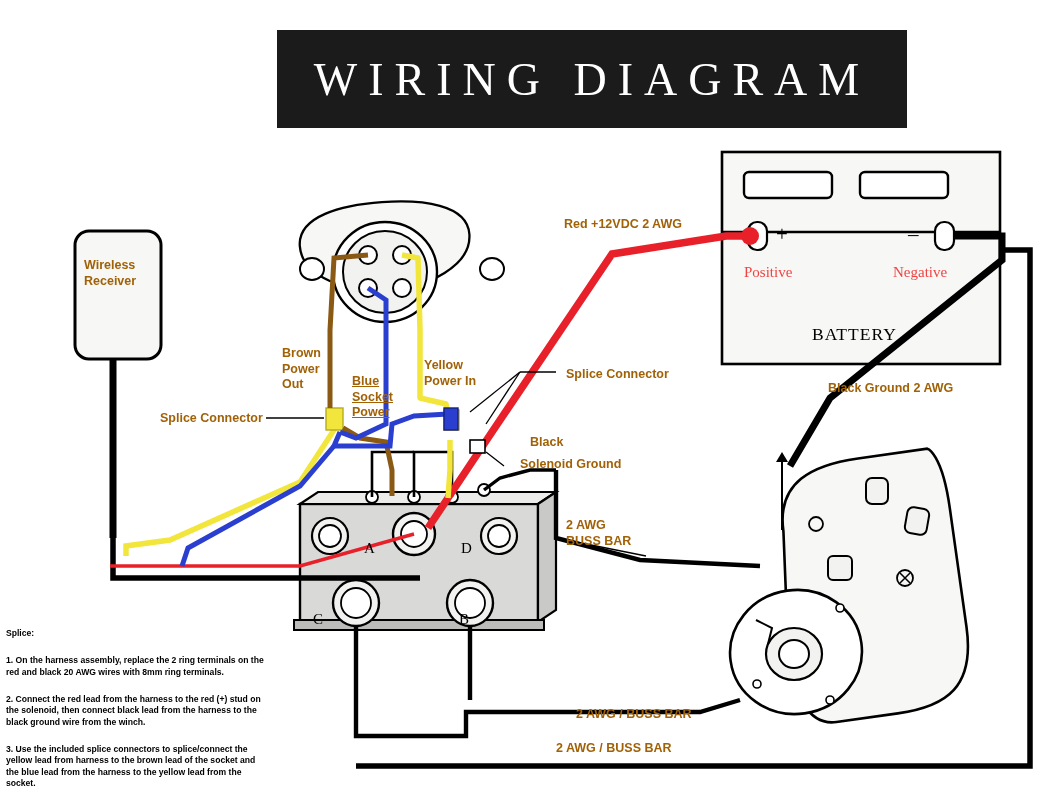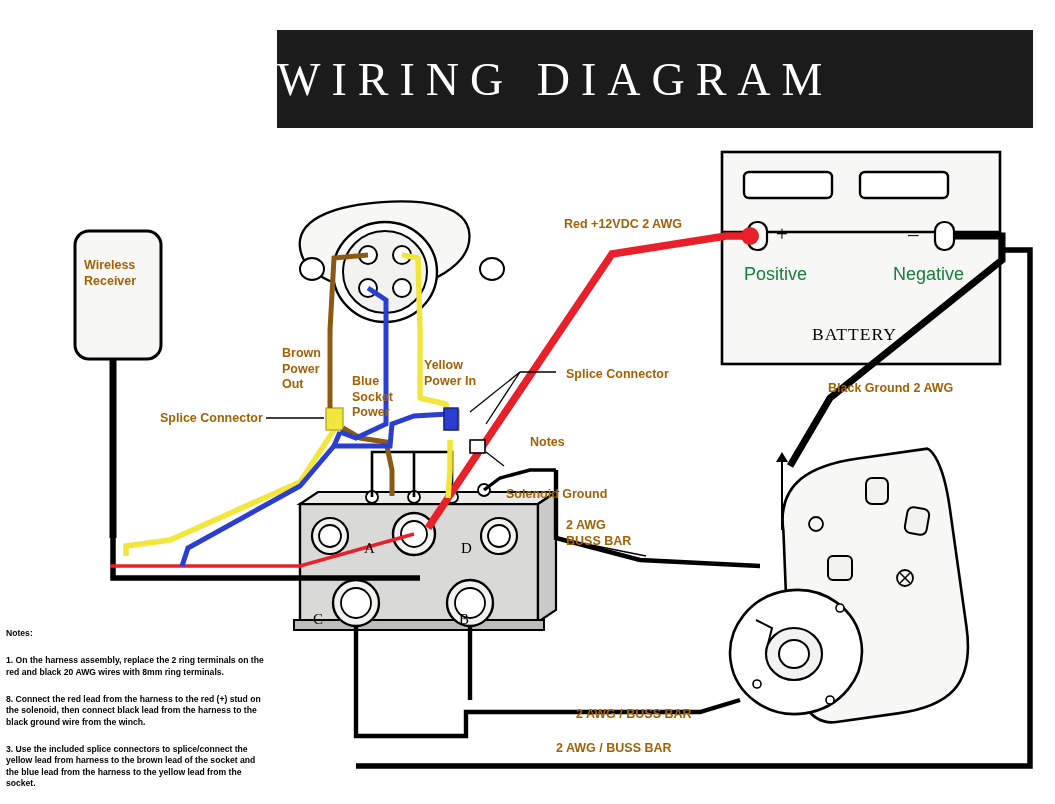--- a/index.html
+++ b/index.html
@@ -19,26 +19,26 @@
     position: absolute;
     left: 0;
     top: 0;
     width: 1055px;
     height: 804px;
   }
   .title-banner {
     position: absolute;
     left: 277px;
     top: 30px;
-    width: 756px;
+    width: 630px;
     height: 98px;
     background: #1b1b1b;
     display: flex;
     align-items: center;
-    justify-content: flex-start;
+    justify-content: center;
   }
   .title-banner span {
     color: #ffffff;
     font-family: "Liberation Serif", serif;
     font-size: 46px;
     letter-spacing: 11px;
     font-weight: 400;
   }
   .lbl {
     position: absolute;
@@ -70,23 +70,23 @@
   .big-lbl {
     position: absolute;
     font-family: "Liberation Serif", serif;
     font-size: 17px;
     color: #000;
     line-height: 1.18;
     white-space: pre-line;
   }
   .batt-lbl {
     position: absolute;
-    font-family: Liberation Sans, sans-serif;
-    font-size: 18px;
-    color: #15803d;
+    font-family: Liberation Serif, serif;
+    font-size: 15px;
+    color: #ef4444;
   }
   .batt-title {
     position: absolute;
     font-family: "Liberation Serif", serif;
     font-size: 17.5px;
     color: #000;
     letter-spacing: 1px;
   }
   .sign {
     position: absolute;
@@ -237,52 +237,52 @@
   <div class="title-banner">
     <span>WIRING DIAGRAM</span>
   </div>
 
   <div class="lbl" style="left:84px; top:258px; width:70px;">Wireless
 Receiver</div>
 
   <div class="lbl" style="left:282px; top:346px; width:48px;">Brown
 Power
 Out</div>
-  <div class="lbl" style="left:352px; top:374px; width:44px;">Blue
+  <div class="lbl" style="left:352px; top:374px; width:44px;text-decoration:underline;">Blue
 Socket
 Power</div>
   <div class="lbl" style="left:424px; top:358px; width:66px;">Yellow
 Power In</div>
 
   <div class="lbl" style="left:160px; top:411px;">Splice Connector</div>
   <div class="lbl" style="left:566px; top:367px;">Splice Connector</div>
 
   <div class="lbl" style="left:564px; top:217px;">Red +12VDC 2 AWG</div>
   <div class="lbl" style="left:828px; top:381px;">Black Ground  2 AWG</div>
 
-  <div class="lbl" style="left:530px; top:435px;">Notes</div>
-  <div class="lbl" style="left:506px; top:457px;margin-top:30px;">Solenoid Ground</div>
+  <div class="lbl" style="left:530px; top:435px;">Black</div>
+  <div class="lbl" style="left:520px; top:457px;">Solenoid Ground</div>
 
 
   <div class="lbl" style="left:566px; top:518px; width:96px;">2 AWG
 BUSS BAR</div>
   <div class="lbl" style="left:576px; top:707px;">2 AWG / BUSS BAR</div>
   <div class="lbl" style="left:556px; top:741px;">2 AWG / BUSS BAR</div>
 
   <div class="sign" style="left:776px; top:222px;">+</div>
   <div class="sign" style="left:908px; top:222px;">–</div>
   <div class="batt-lbl" style="left:744px; top:264px;">Positive</div>
   <div class="batt-lbl" style="left:893px; top:264px;">Negative</div>
   <div class="batt-title" style="left:812px; top:324px;">BATTERY</div>
 
   <div class="term-letter" style="left:364px; top:540px;">A</div>
   <div class="term-letter" style="left:459px; top:611px;">B</div>
   <div class="term-letter" style="left:313px; top:611px;">C</div>
   <div class="term-letter" style="left:461px; top:540px;">D</div>
 
   <div class="notes">
-    <div class="nhead">Notes:</div>
+    <div class="nhead">Splice:</div>
     <p>1. On the harness assembly, replace the 2 ring terminals on the red and black 20 AWG wires with 8mm ring terminals.</p>
-    <p>8. Connect the red lead from the harness to the red (+) stud on the solenoid, then connect black lead from the harness to the black  ground wire from the winch.</p>
+    <p>2. Connect the red lead from the harness to the red (+) stud on the solenoid, then connect black lead from the harness to the black  ground wire from the winch.</p>
     <p>3. Use the included splice connectors to splice/connect the yellow lead from harness to the brown lead of the socket and the blue lead from the harness to the yellow lead from the socket.</p>
   </div>
 
 </div>
 
 </body></html>

